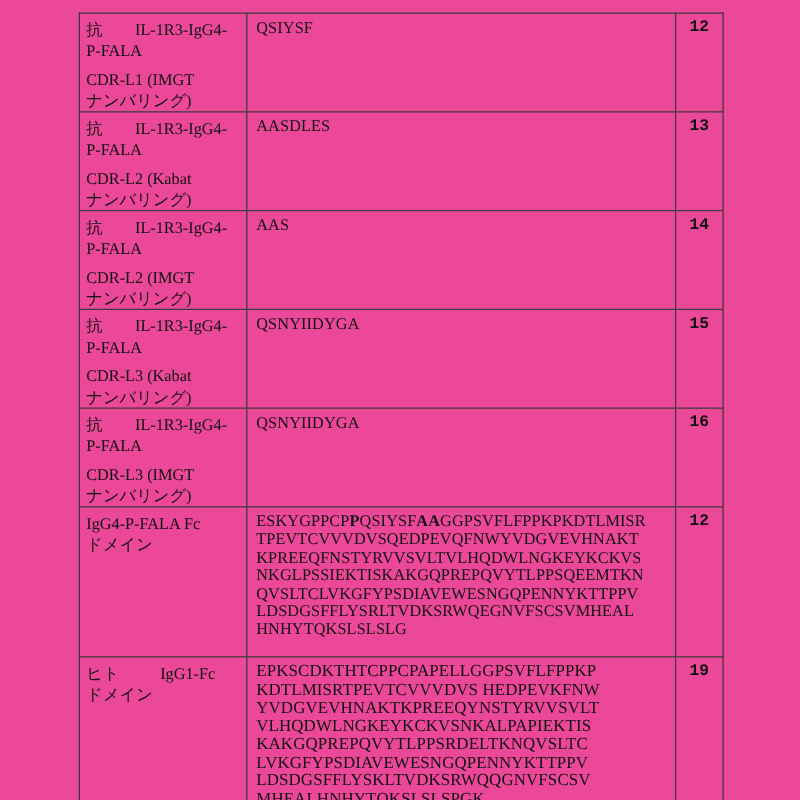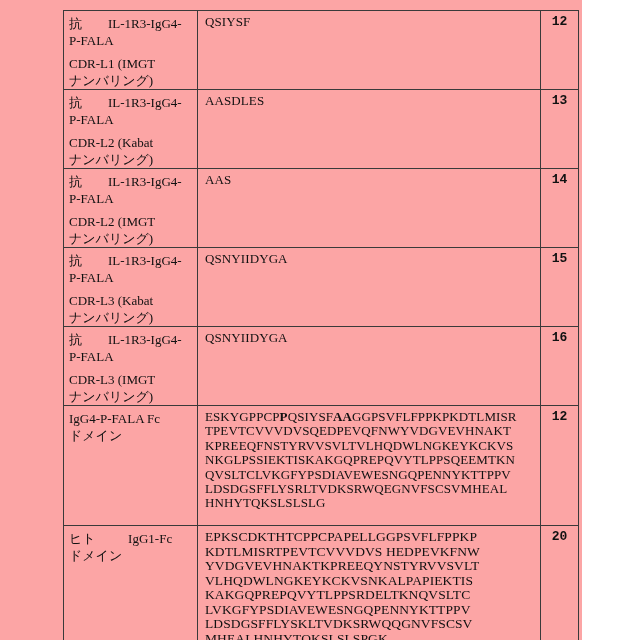--- a/index.html
+++ b/index.html
@@ -2,23 +2,23 @@
 <html><head>
 <meta charset="utf-8">
 <style>
   html, body {
     margin: 0;
     padding: 0;
     background: #ffffff;
   }
   .page {
     position: relative;
-    width: 582px;
+    width: 640px;
     height: 640px;
-    background: #fca5a5;
+    background: #ec4899;
     font-family: "Liberation Serif", "DejaVu Serif", serif;
     color: #111111;
     overflow: hidden;
   }
   table.seq-table {
     position: absolute;
     left: 63px;
     top: 10px;
     width: 515px;
     border-collapse: collapse;
@@ -233,20 +233,20 @@
 YVDGVEVHNAKTKPREEQYNSTYRVVSVLT
 VLHQDWLNGKEYKCKVSNKALPAPIEKTIS
 KAKGQPREPQVYTLPPSRDELTKNQVSLTC
 LVKGFYPSDIAVEWESNGQPENNYKTTPPV
 LDSDGSFFLYSKLTVDKSRWQQGNVFSCSV
 MHEALHNHYTQKSLSLSPGK</span></div>
           </div>
         </td>
         <td>
           <div class="id-cell-inner">
-            <div class="seq-id">20</div>
+            <div class="seq-id">19</div>
           </div>
         </td>
       </tr>
 
     </tbody>
   </table>
 </div>
 
 </body></html>

